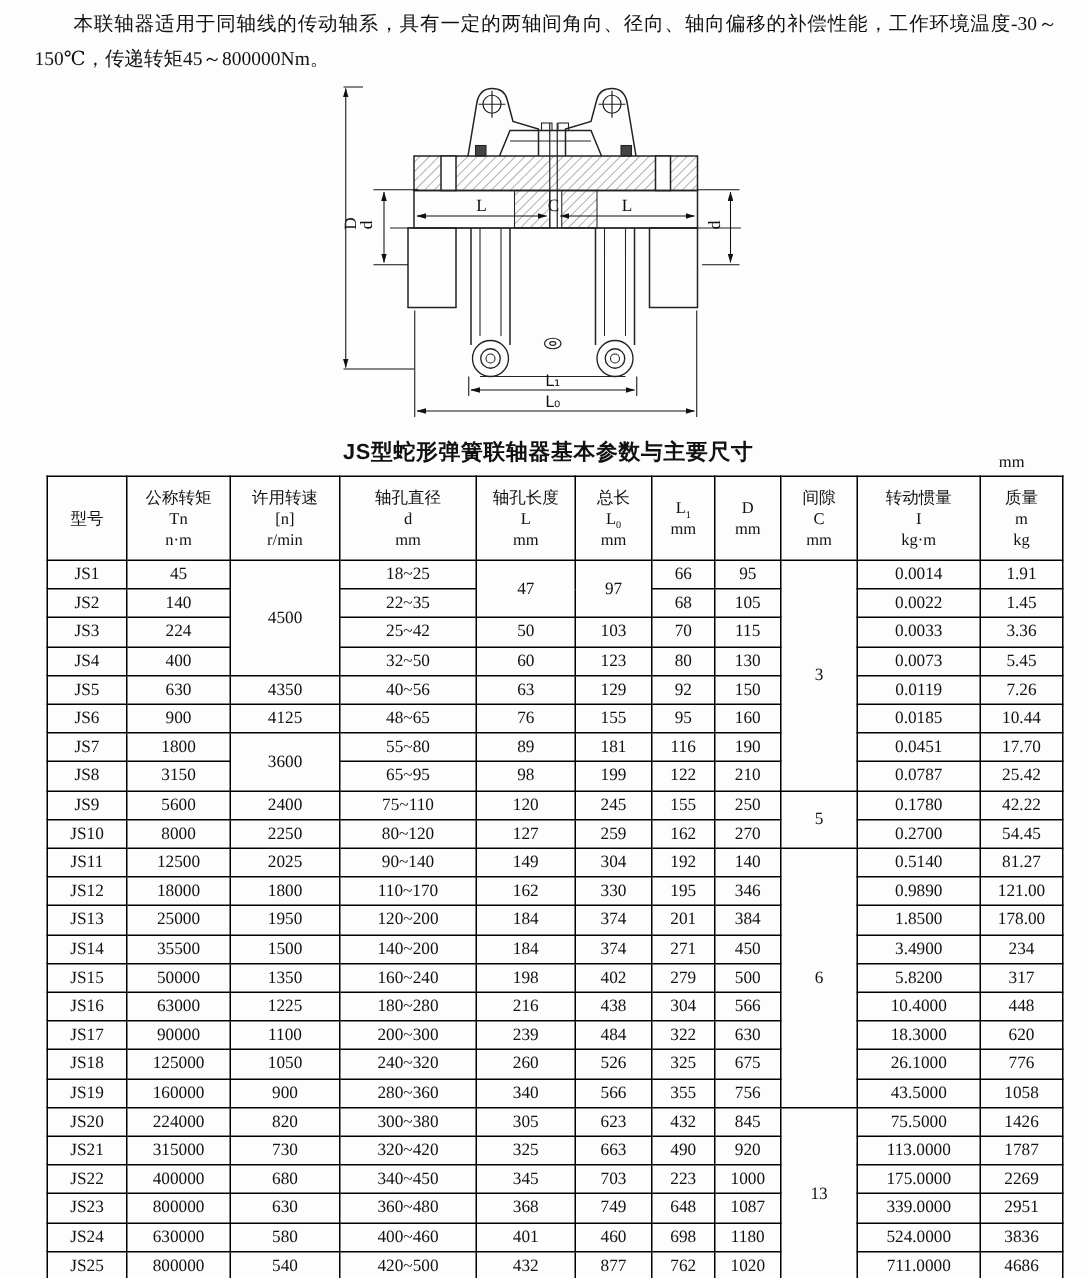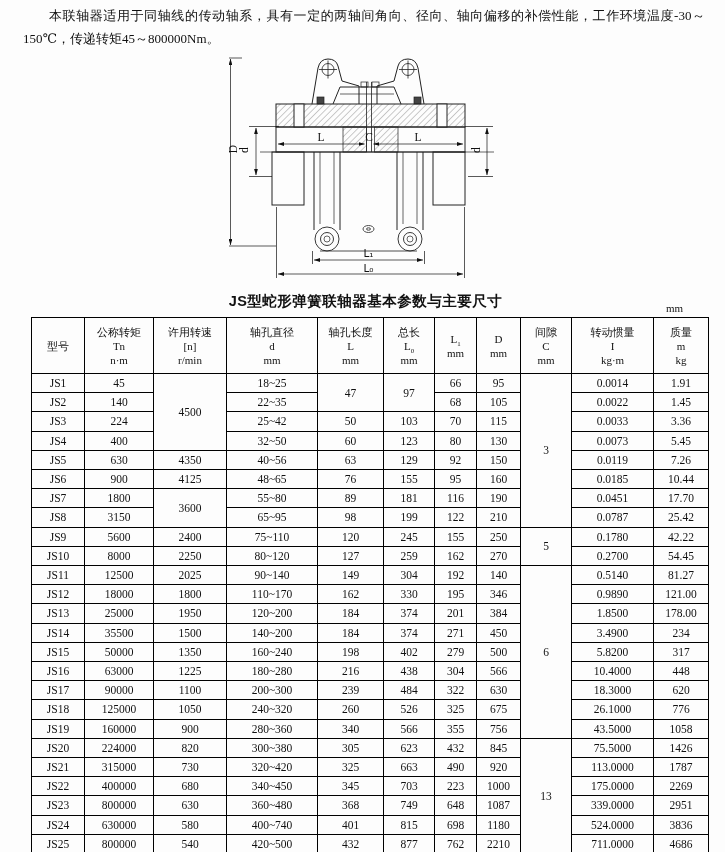--- a/index.html
+++ b/index.html
@@ -950,27 +950,27 @@
           <td>
             <div>JS24</div>
           </td>
           <td>
             <div>630000</div>
           </td>
           <td>
             <div>580</div>
           </td>
           <td>
-            <div>400~740</div>
+            <div>400~460</div>
           </td>
           <td>
             <div>401</div>
           </td>
           <td>
-            <div>815</div>
+            <div>460</div>
           </td>
           <td>
             <div>698</div>
           </td>
           <td>
             <div>1180</div>
           </td>
           <td>
             <div>524.0000</div>
           </td>
@@ -994,21 +994,21 @@
           <td>
             <div>432</div>
           </td>
           <td>
             <div>877</div>
           </td>
           <td>
             <div>762</div>
           </td>
           <td>
-            <div>2210</div>
+            <div>1020</div>
           </td>
           <td>
             <div>711.0000</div>
           </td>
           <td>
             <div>4686</div>
           </td>
         </tr>
       </tbody>
   </table>

